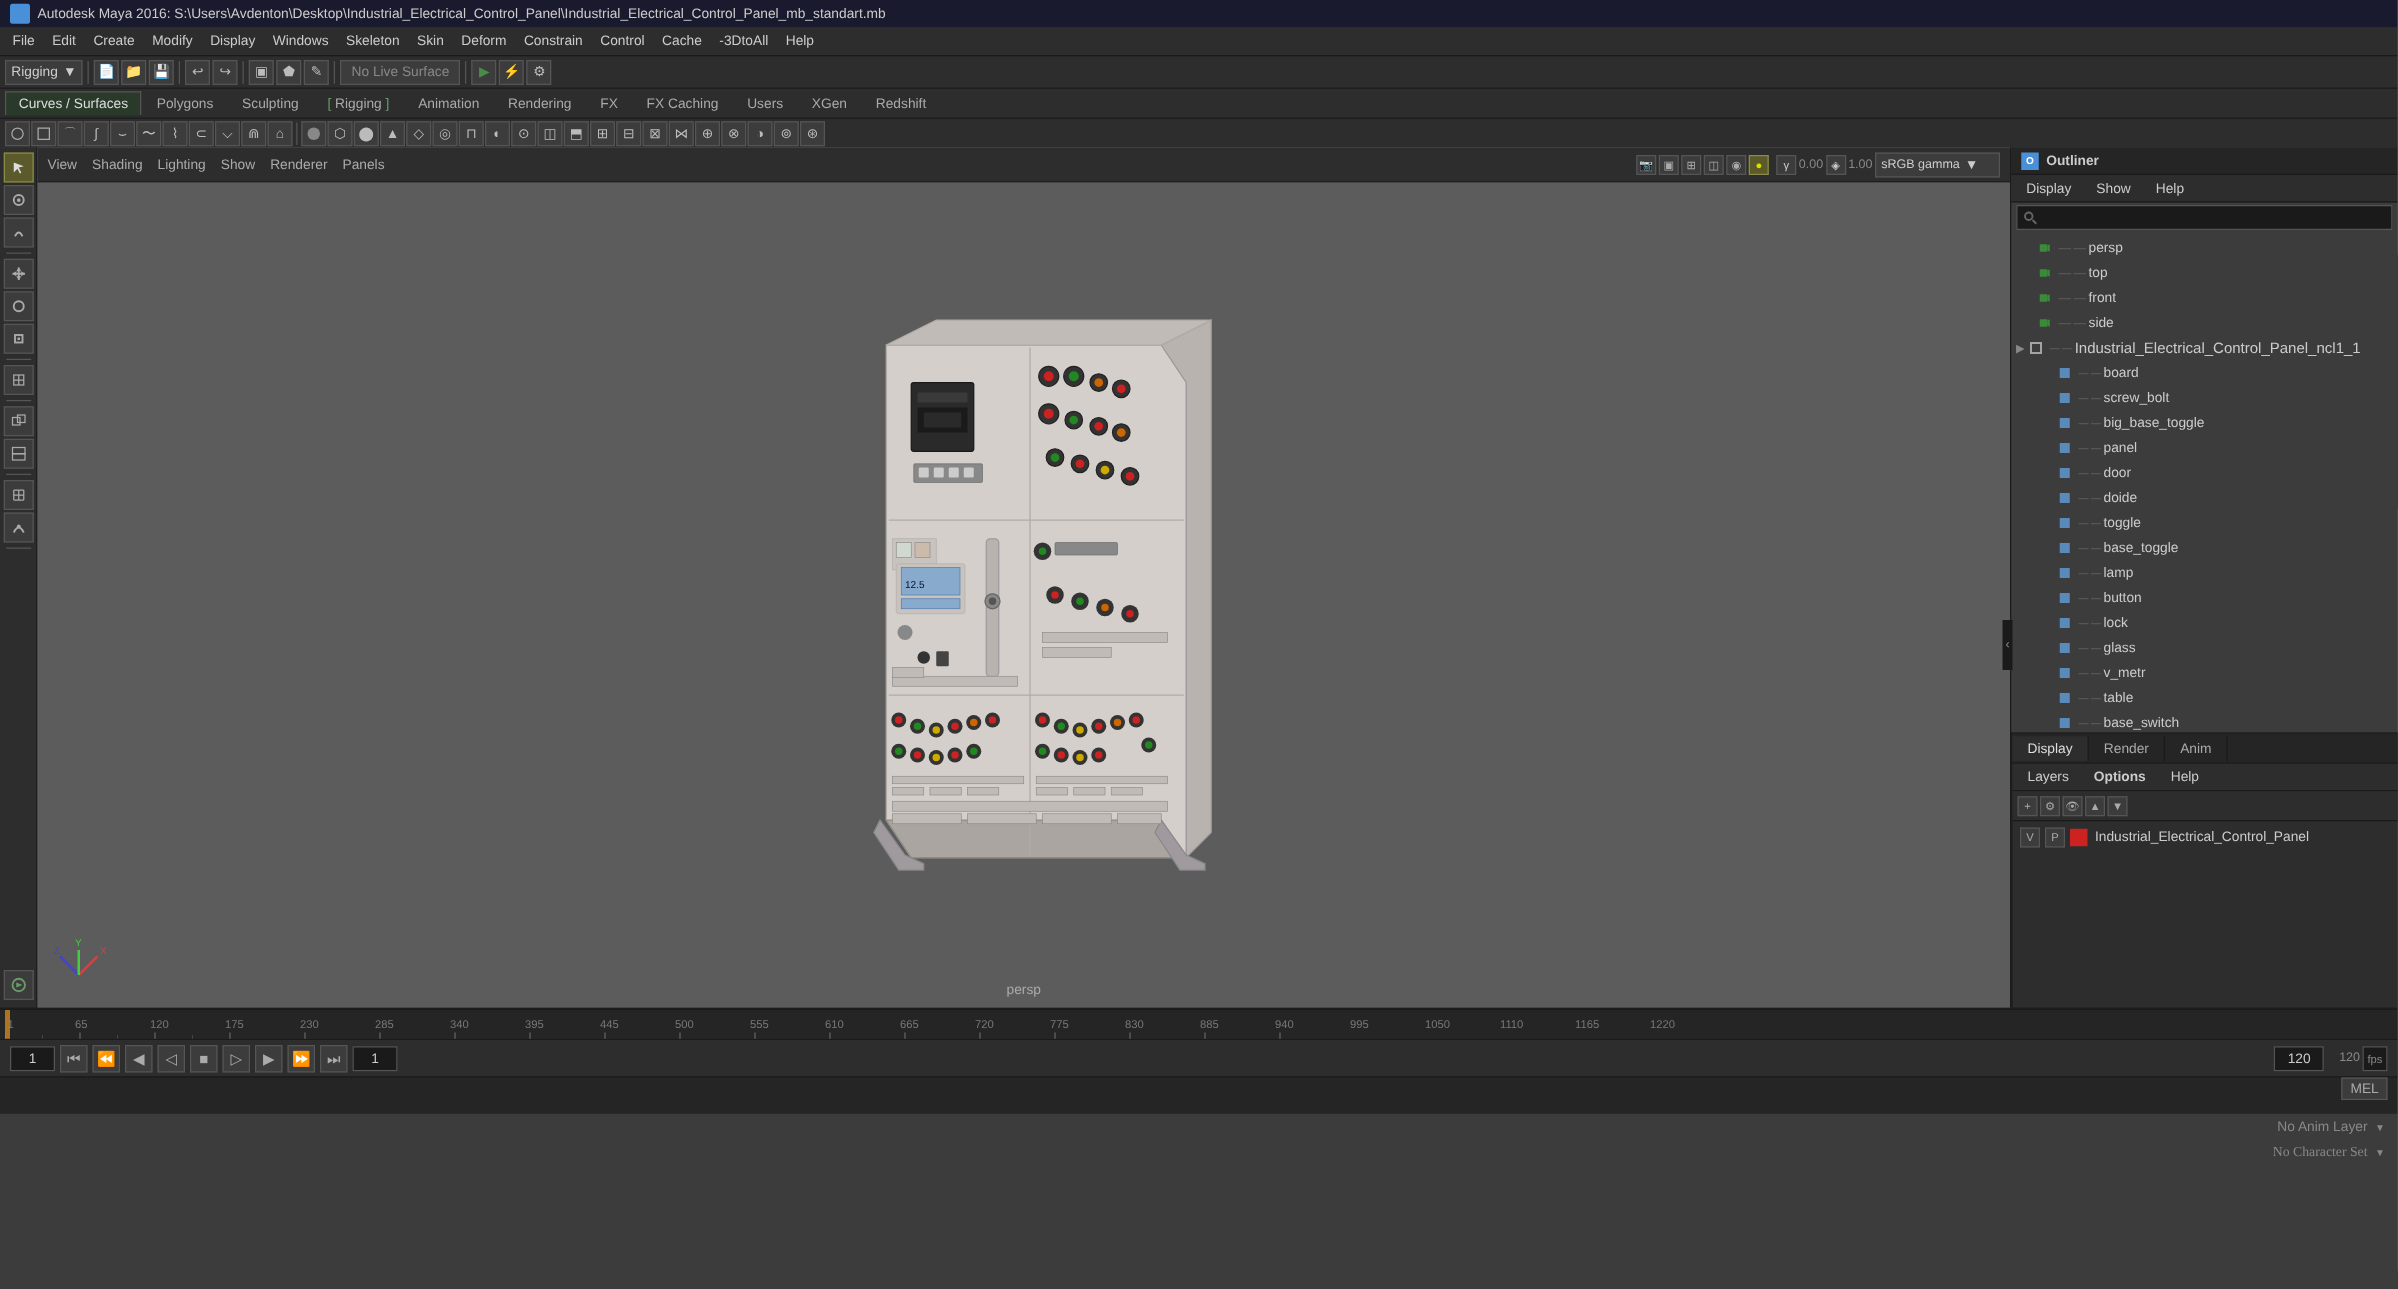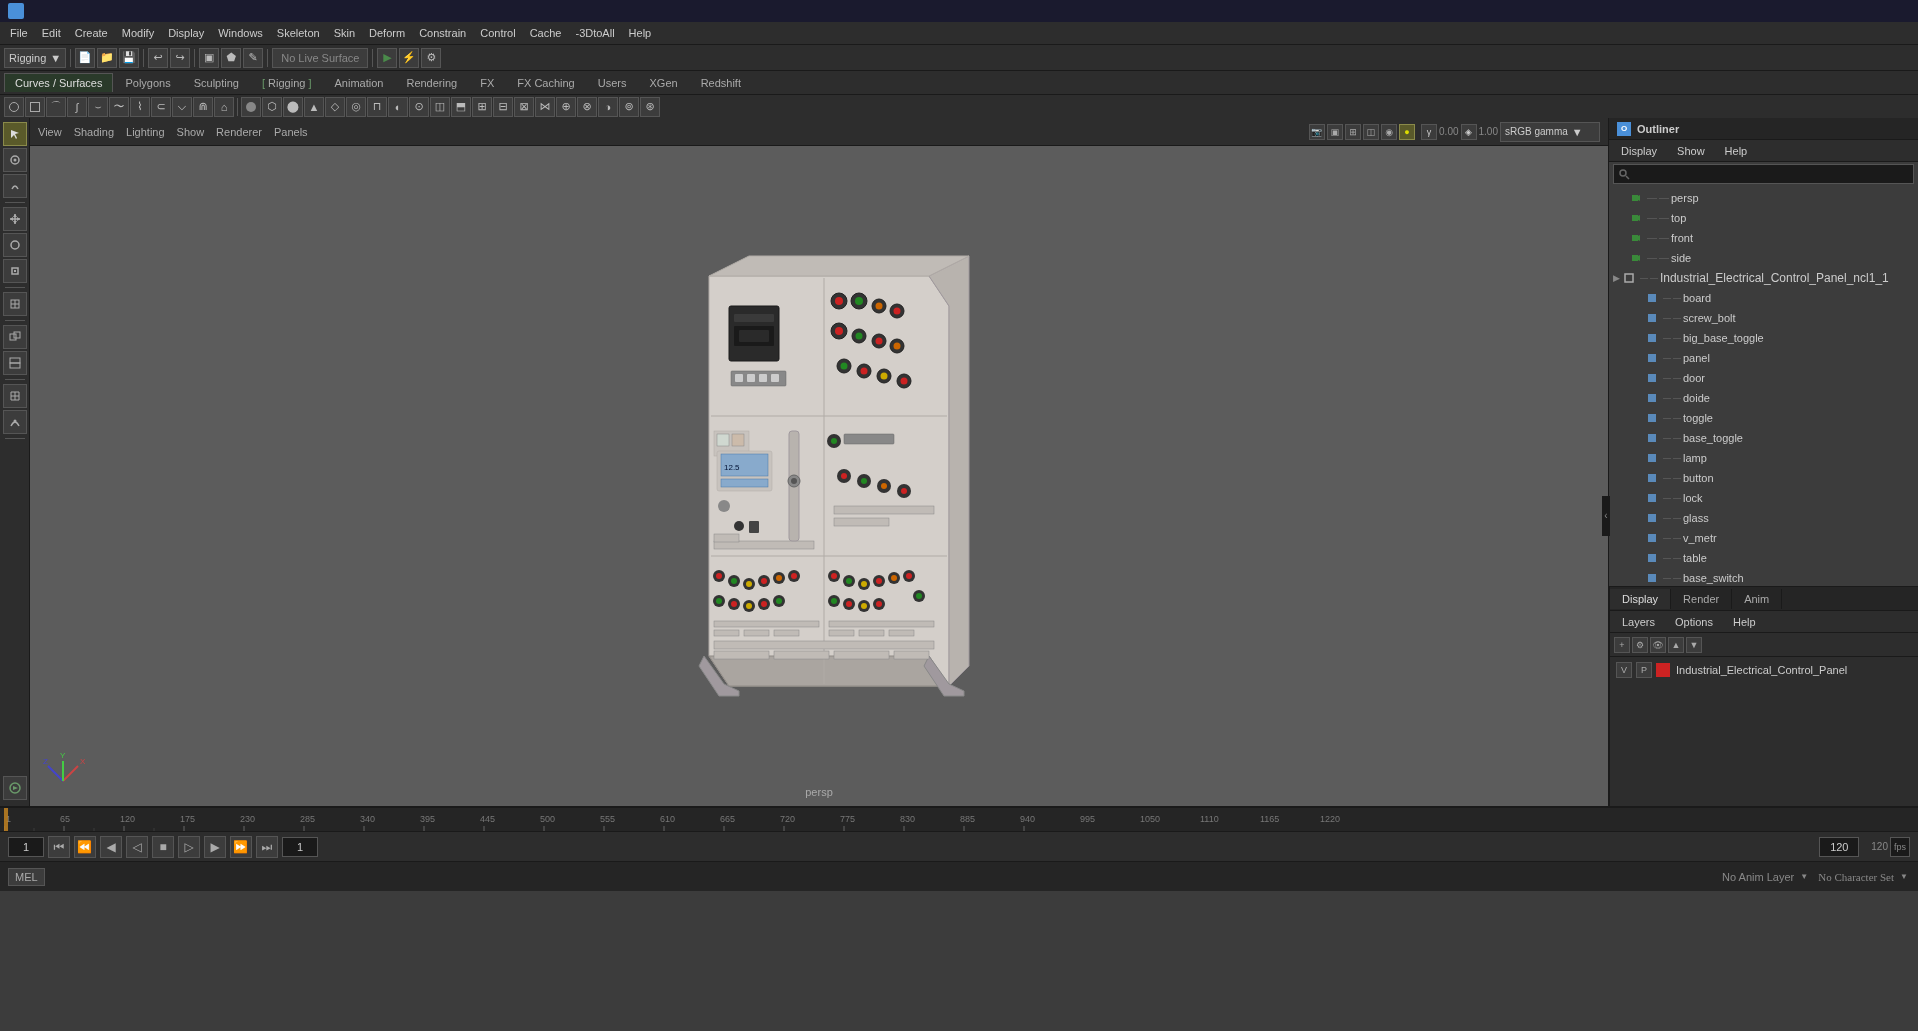--- a/index.html
+++ b/index.html
@@ -184,22 +184,22 @@
     }
 
     .frame-input {
       width: 40px; height: 20px; background: #1a1a1a; border: 1px solid #555;
       color: #ccc; font-size: 11px; text-align: center;
     }
 
     
     #status-bar {
       width: 100%; height: 30px; background: #252525; border-top: 1px solid #1a1a1a;
-      display: flex; align-items: center; padding: 0 8px; gap: 8px;
-      font-size: 11px; color: #888;
+      display: flex; align-items: flex-end; padding: 0 8px; gap: 8px;
+      font-size: 11px; color: #888; flex-direction: column;
     }
 
     .status-lang {
       background: #3c3c3c; border: 1px solid #555; padding: 2px 6px; font-size: 11px; color: #aaa;
     }
 
     .status-result { flex: 1; overflow: hidden; white-space: nowrap; text-overflow: ellipsis; }
 
     
     .tb-icon { font-size: 11px; color: #bbb; }
@@ -230,20 +230,21 @@
       display: flex;
       flex-direction: column;
       min-height: 0;
     }
   </style>
 </head>
 <body>
 
 <div id="title-bar">
   <span class="maya-icon"></span>
+  <span>Autodesk Maya 2016: S:\Users\Avdenton\Desktop\Industrial_Electrical_Control_Panel\Industrial_Electrical_Control_Panel_mb_standart.mb</span>
 </div>
 
 <div id="menu-bar">
   <span class="menu-item">File</span>
   <span class="menu-item">Edit</span>
   <span class="menu-item">Create</span>
   <span class="menu-item">Modify</span>
   <span class="menu-item">Display</span>
   <span class="menu-item">Windows</span>
   <span class="menu-item">Skeleton</span>
@@ -1075,21 +1076,21 @@
 
       <div id="channel-box">
         <div id="channel-tabs">
           <div class="channel-tab active">Display</div>
           <div class="channel-tab">Render</div>
           <div class="channel-tab">Anim</div>
         </div>
 
         <div style="height:22px;background:#2d2d2d;border-bottom:1px solid #1a1a1a;display:flex;align-items:center;padding:0 6px;gap:8px;">
           <span class="menu-item" style="font-size:11px;padding:2px 6px;">Layers</span>
-          <span class="menu-item" style="font-size:11px;padding:2px 6px;">Options</span>
+          <span class="menu-item" style="font-size:11px;padding:2px 6px;font-weight:bold;">Options</span>
           <span class="menu-item" style="font-size:11px;padding:2px 6px;">Help</span>
         </div>
 
         <div id="channel-toolbar">
           <div class="toolbar-btn" style="width:16px;height:16px;">
               <span style="font-size:9px;">+</span>
             </div>
           <div class="toolbar-btn" style="width:16px;height:16px;">
               <span style="font-size:9px;">⚙</span>
             </div>

